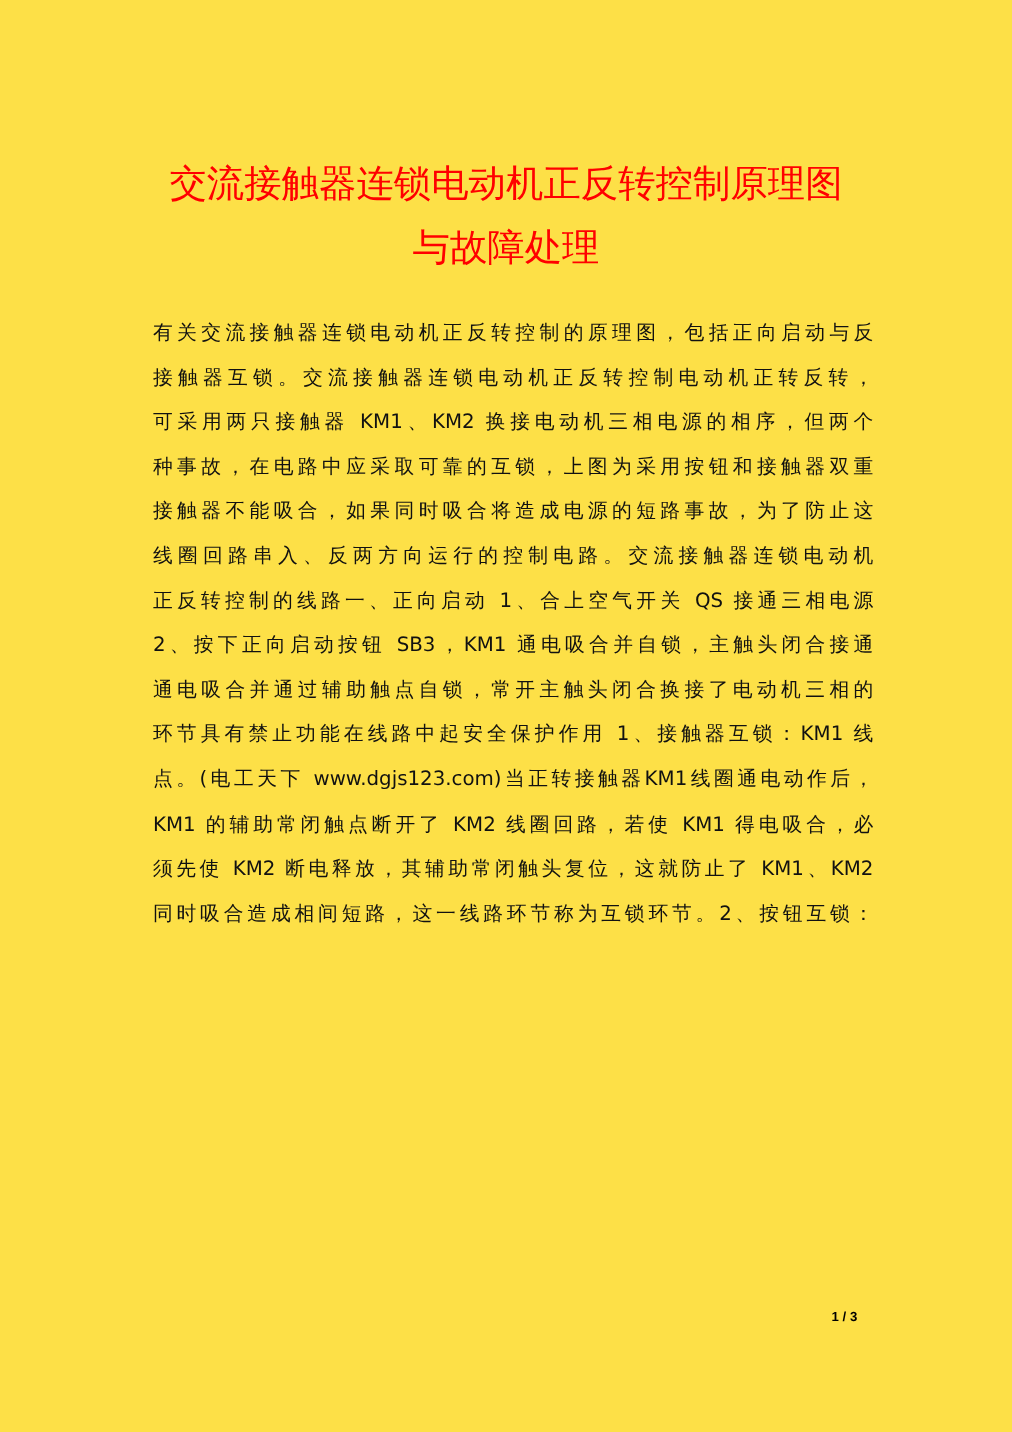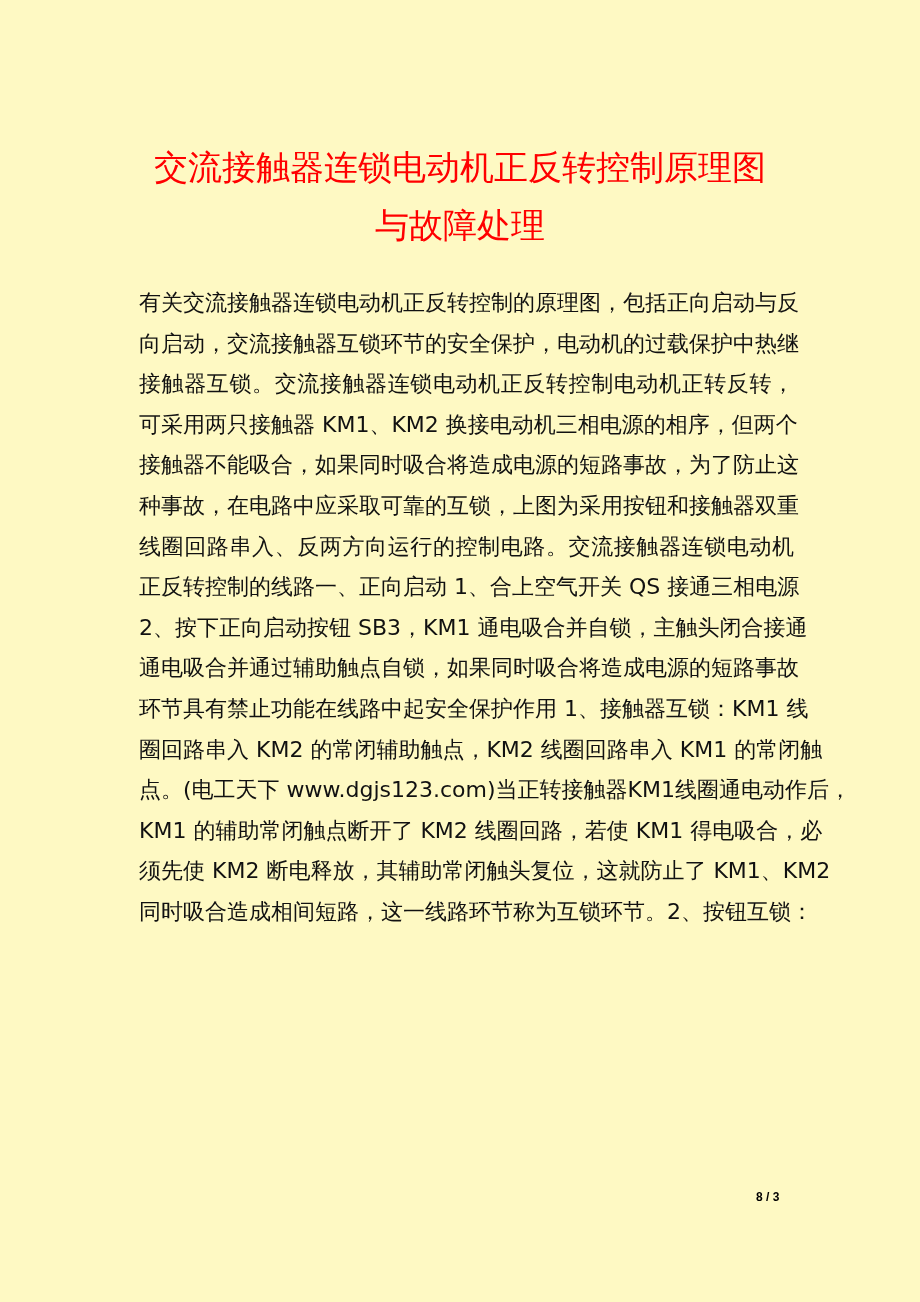--- a/index.html
+++ b/index.html
@@ -12,21 +12,21 @@
     height: 1302px;
     position: relative;
     overflow: hidden;
     font-family: "DejaVu Serif", "Liberation Serif", serif;
     color: #000000;
   }
   .page {
     position: absolute;
     left: 0; top: 0;
     width: 920px; height: 1302px;
-    background: #fef9c3;
+    background: #fde047;
   }
   .title {
     position: absolute;
     left: 0;
     width: 920px;
     text-align: center;
     color: #ff0000;
     font-size: 34px;
     line-height: 40px;
     font-family: "DejaVu Sans", "Liberation Sans", sans-serif;
@@ -37,21 +37,21 @@
   .title.l2 { top: 205px; }
   .body {
     position: absolute;
     left: 139px;
     top: 283px;
     width: 655px;
   }
   .line {
     height: 40.6px;
     line-height: 40.6px;
-    font-size: 22px;
+    font-size: 18px;
     white-space: nowrap;
     text-align: justify;
     text-align-last: justify;
     font-family: "DejaVu Sans", "Liberation Sans", sans-serif;
     color: #111111;
   }
   .line.last {
     text-align-last: justify;
   }
   .page-number {
@@ -66,31 +66,29 @@
 </style>
 </head>
 <body>
 
 <div class="page">
   <div class="title l1">交流接触器连锁电动机正反转控制原理图</div>
   <div class="title l2">与故障处理</div>
 
   <div class="body">
     <div class="line">有关交流接触器连锁电动机正反转控制的原理图，包括正向启动与反</div>
-    <div class="line">向启动，交流接触器互锁环节的安全保护，电动机的过载保护中热继</div>
     <div class="line">接触器互锁。交流接触器连锁电动机正反转控制电动机正转反转，</div>
     <div class="line">可采用两只接触器 KM1、KM2 换接电动机三相电源的相序，但两个</div>
+    <div class="line">种事故，在电路中应采取可靠的互锁，上图为采用按钮和接触器双重</div>
     <div class="line">接触器不能吸合，如果同时吸合将造成电源的短路事故，为了防止这</div>
-    <div class="line">种事故，在电路中应采取可靠的互锁，上图为采用按钮和接触器双重</div>
     <div class="line">线圈回路串入、反两方向运行的控制电路。交流接触器连锁电动机</div>
     <div class="line">正反转控制的线路一、正向启动 1、合上空气开关 QS 接通三相电源</div>
     <div class="line">2、按下正向启动按钮 SB3，KM1 通电吸合并自锁，主触头闭合接通</div>
-    <div class="line">通电吸合并通过辅助触点自锁，如果同时吸合将造成电源的短路事故</div>
+    <div class="line">通电吸合并通过辅助触点自锁，常开主触头闭合换接了电动机三相的</div>
     <div class="line">环节具有禁止功能在线路中起安全保护作用 1、接触器互锁：KM1 线</div>
-    <div class="line">圈回路串入 KM2 的常闭辅助触点，KM2 线圈回路串入 KM1 的常闭触</div>
     <div class="line">点。(电工天下  www.dgjs123.com)当正转接触器KM1线圈通电动作后，</div>
     <div class="line">KM1 的辅助常闭触点断开了 KM2 线圈回路，若使 KM1 得电吸合，必</div>
     <div class="line">须先使 KM2 断电释放，其辅助常闭触头复位，这就防止了 KM1、KM2</div>
     <div class="line last">同时吸合造成相间短路，这一线路环节称为互锁环节。2、按钮互锁：</div>
   </div>
 
-  <div class="page-number">8 / 3</div>
+  <div class="page-number">1 / 3</div>
 </div>
 
 </body></html>

